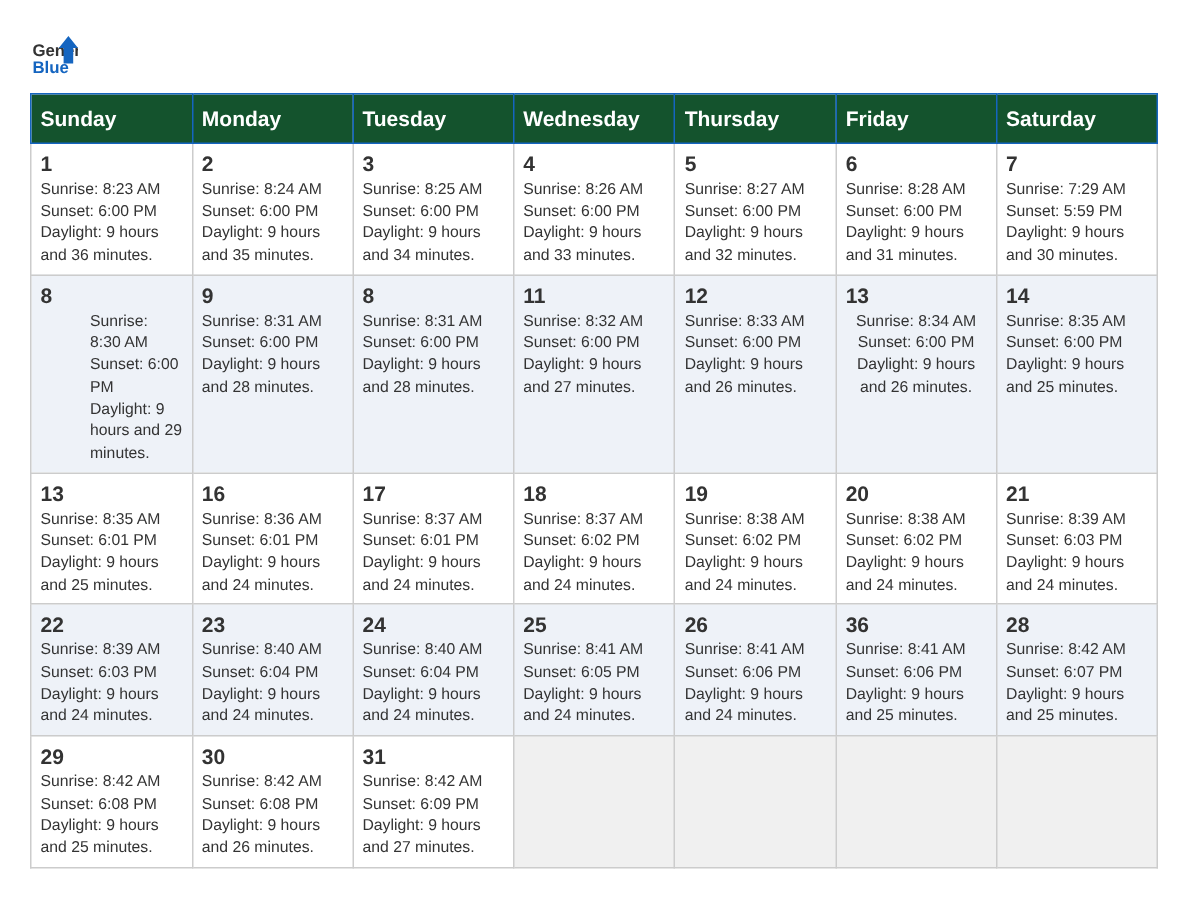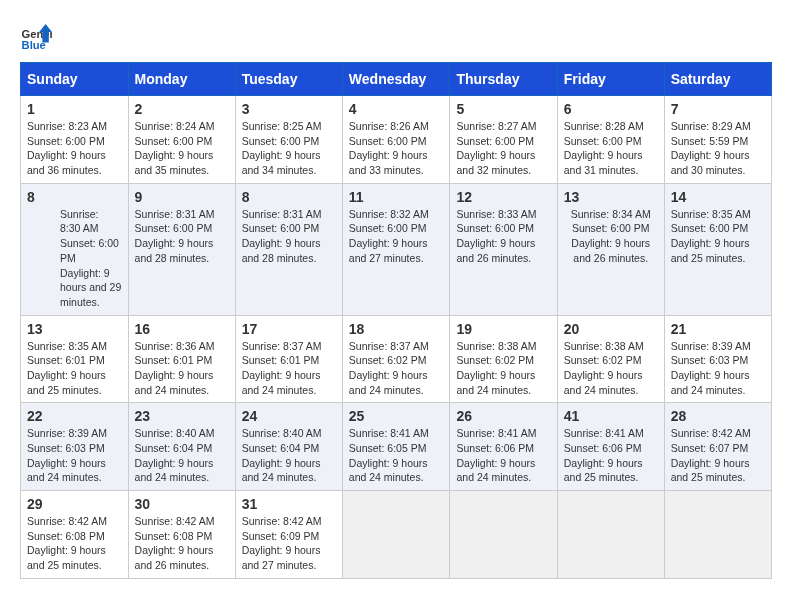--- a/index.html
+++ b/index.html
@@ -40,21 +40,21 @@
     .location-title {
       font-size: 16px;
       color: #555;
     }
     .calendar {
       width: 100%;
       border-collapse: collapse;
       border: 1px solid #ccc;
     }
     .calendar th {
-      background-color: #1d4ed8;
+      background-color: #14532d;
       color: #fff;
       text-align: left;
       padding: 8px 6px;
       font-size: 14px;
       font-weight: bold;
       border: 1px solid #1565c0;
     }
     .calendar td {
       vertical-align: top;
       border: 1px solid #ccc;
@@ -145,21 +145,21 @@
 Daylight: 9 hours and 32 minutes.</div>
         </td>
         <td>
           <span class="day-number">6</span>
           <div class="day-info" style="white-space: pre-line;">Sunrise: 8:28 AM
 Sunset: 6:00 PM
 Daylight: 9 hours and 31 minutes.</div>
         </td>
         <td>
           <span class="day-number">7</span>
-          <div class="day-info" style="white-space: pre-line;">Sunrise: 8:29 AM
+          <div class="day-info" style="white-space: pre-line;">Sunrise: 7:29 AM
 Sunset: 5:59 PM
 Daylight: 9 hours and 30 minutes.</div>
         </td>
       </tr>
       <tr>
         <td>
           <span class="day-number">8</span>
           <div class="day-info" style="white-space: pre-line; margin-left: 33px;">Sunrise: 8:30 AM
 Sunset: 6:00 PM
 Daylight: 9 hours and 29 minutes.</div>
@@ -270,21 +270,21 @@
 Sunset: 6:05 PM
 Daylight: 9 hours and 24 minutes.</div>
         </td>
         <td>
           <span class="day-number">26</span>
           <div class="day-info" style="white-space: pre-line;">Sunrise: 8:41 AM
 Sunset: 6:06 PM
 Daylight: 9 hours and 24 minutes.</div>
         </td>
         <td>
-          <span class="day-number">41</span>
+          <span class="day-number">36</span>
           <div class="day-info" style="white-space: pre-line;">Sunrise: 8:41 AM
 Sunset: 6:06 PM
 Daylight: 9 hours and 25 minutes.</div>
         </td>
         <td>
           <span class="day-number">28</span>
           <div class="day-info" style="white-space: pre-line;">Sunrise: 8:42 AM
 Sunset: 6:07 PM
 Daylight: 9 hours and 25 minutes.</div>
         </td>

